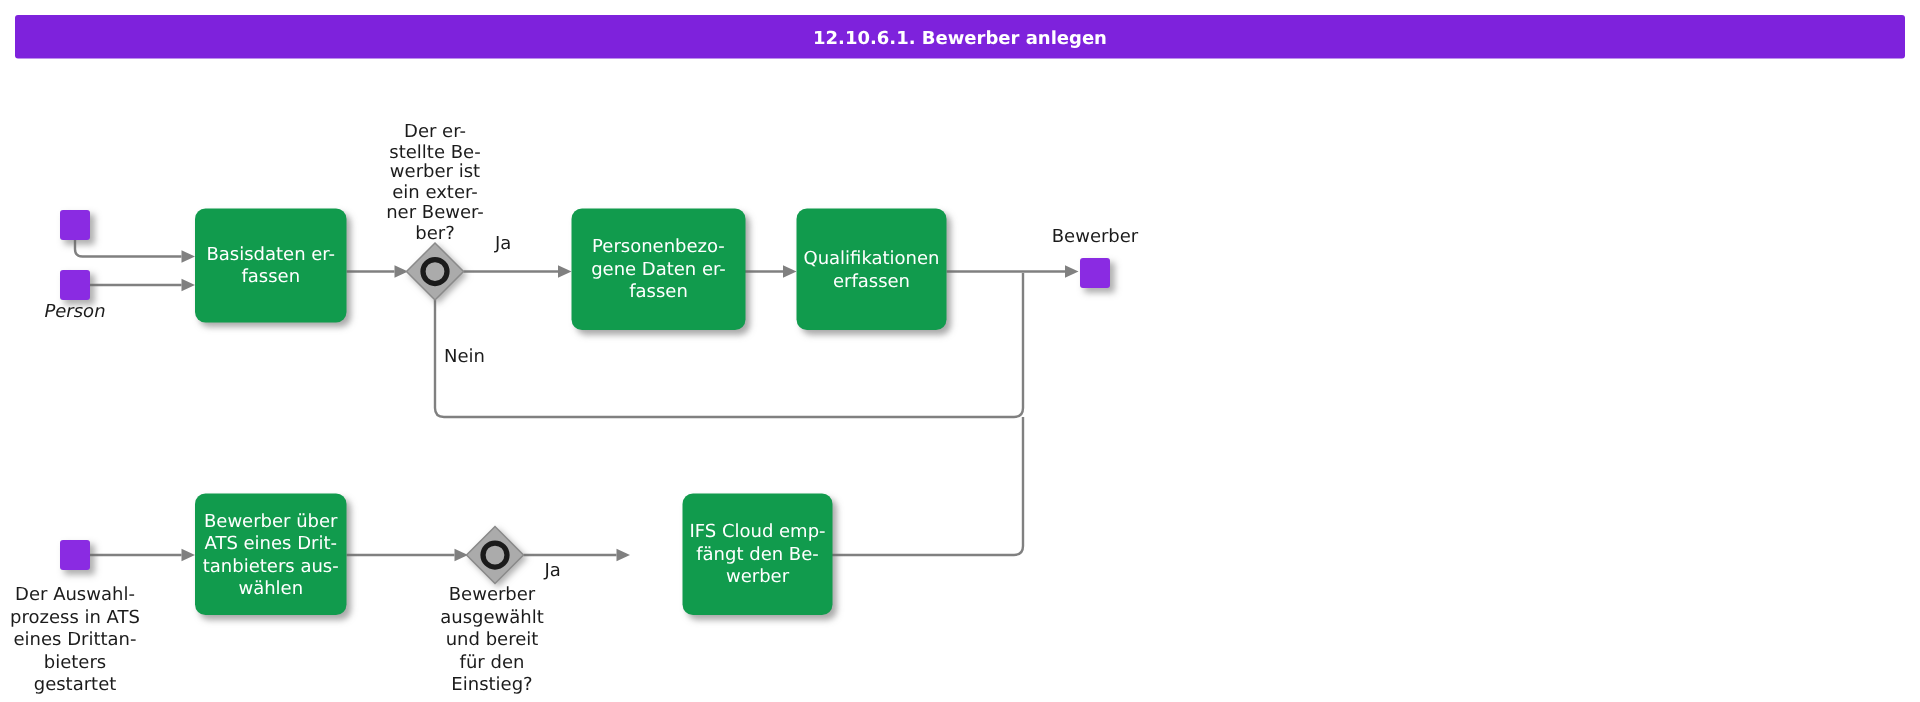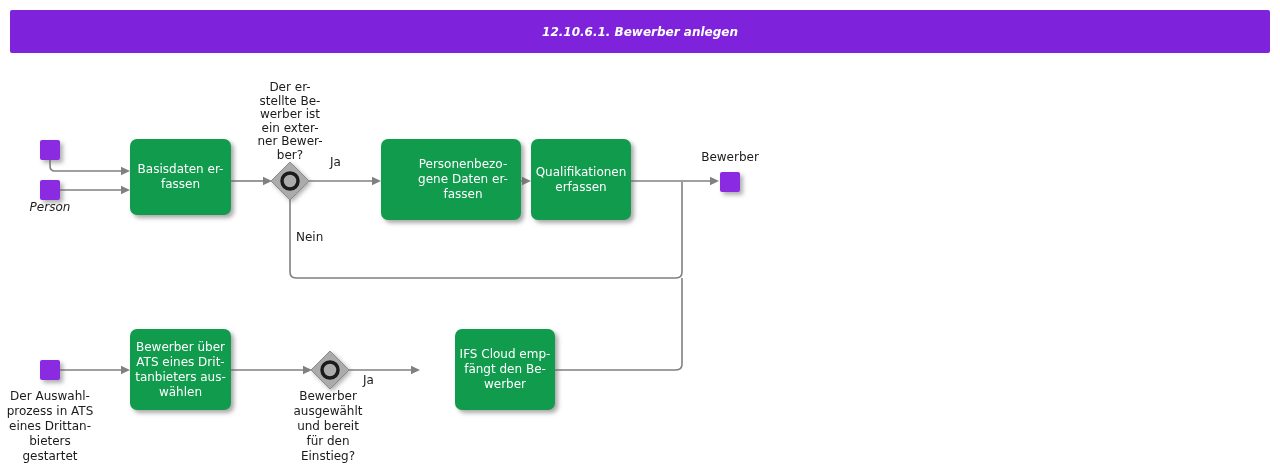--- a/index.html
+++ b/index.html
@@ -10,23 +10,23 @@
     --gateway-fill:#ABABAB;
     --gateway-border:#8A8A8A;
     --text:#1B1B1B;
   }
   html,body{margin:0;padding:0;background:#fff;}
   #canvas{
     position:relative;width:1280px;height:468px;background:#fff;overflow:hidden;
     font-family:"DejaVu Sans","Liberation Sans",sans-serif;color:var(--text);
   }
   .titlebar{
-    position:absolute;left:10px;top:10px;width:1260px;height:43px;
+    position:absolute;left:10px;top:10px;width:1260px;height:29px;
     background:var(--title-bar);border-radius:2px;
-    display:flex;align-items:center;justify-content:center;font-style:italic;
+    display:flex;align-items:center;justify-content:center;
   }
   .titlebar span{color:#fff;font-size:12px;font-weight:bold;white-space:pre;}
   #connectors{position:absolute;left:0;top:0;width:1280px;height:468px;}
   .ln{stroke:var(--connector);stroke-width:1.6;fill:none;}
   .ah{fill:var(--connector);stroke:none;}
   .task{
     position:absolute;background:var(--task-green);border-radius:7px;
     box-shadow:3px 3px 4px rgba(100,100,100,.55);
     display:flex;align-items:center;justify-content:center;text-align:center;
     color:#fff;font-size:12px;line-height:15px;
@@ -94,21 +94,21 @@
 ber?</div>
   <div class="gateway" style="left:268px;top:159px;">
     <svg width="44" height="44" viewBox="0 0 44 44">
       <polygon points="22,3 41,22 22,41 3,22" fill="var(--gateway-fill)" stroke="var(--gateway-border)" stroke-width="1"></polygon>
       <circle cx="22" cy="22" r="8" fill="none" stroke="#1b1b1b" stroke-width="3.5"></circle>
     </svg>
   </div>
   <div class="edge-label" style="left:330px;top:156px;width:22px;">Ja</div>
   <div class="edge-label" style="left:296px;top:231px;width:40px;text-align:left;">Nein</div>
 
-  <div class="task" style="left:381px;top:139px;width:116px;height:81px;padding-left:24px;">
+  <div class="task" style="left:381px;top:139px;width:116px;height:81px;">
     <span>Personenbezo-
 gene Daten er-
 fassen</span>
   </div>
 
   <div class="task" style="left:531px;top:139px;width:100px;height:81px;">
     <span>Qualifikationen
 erfassen</span>
   </div>
 

